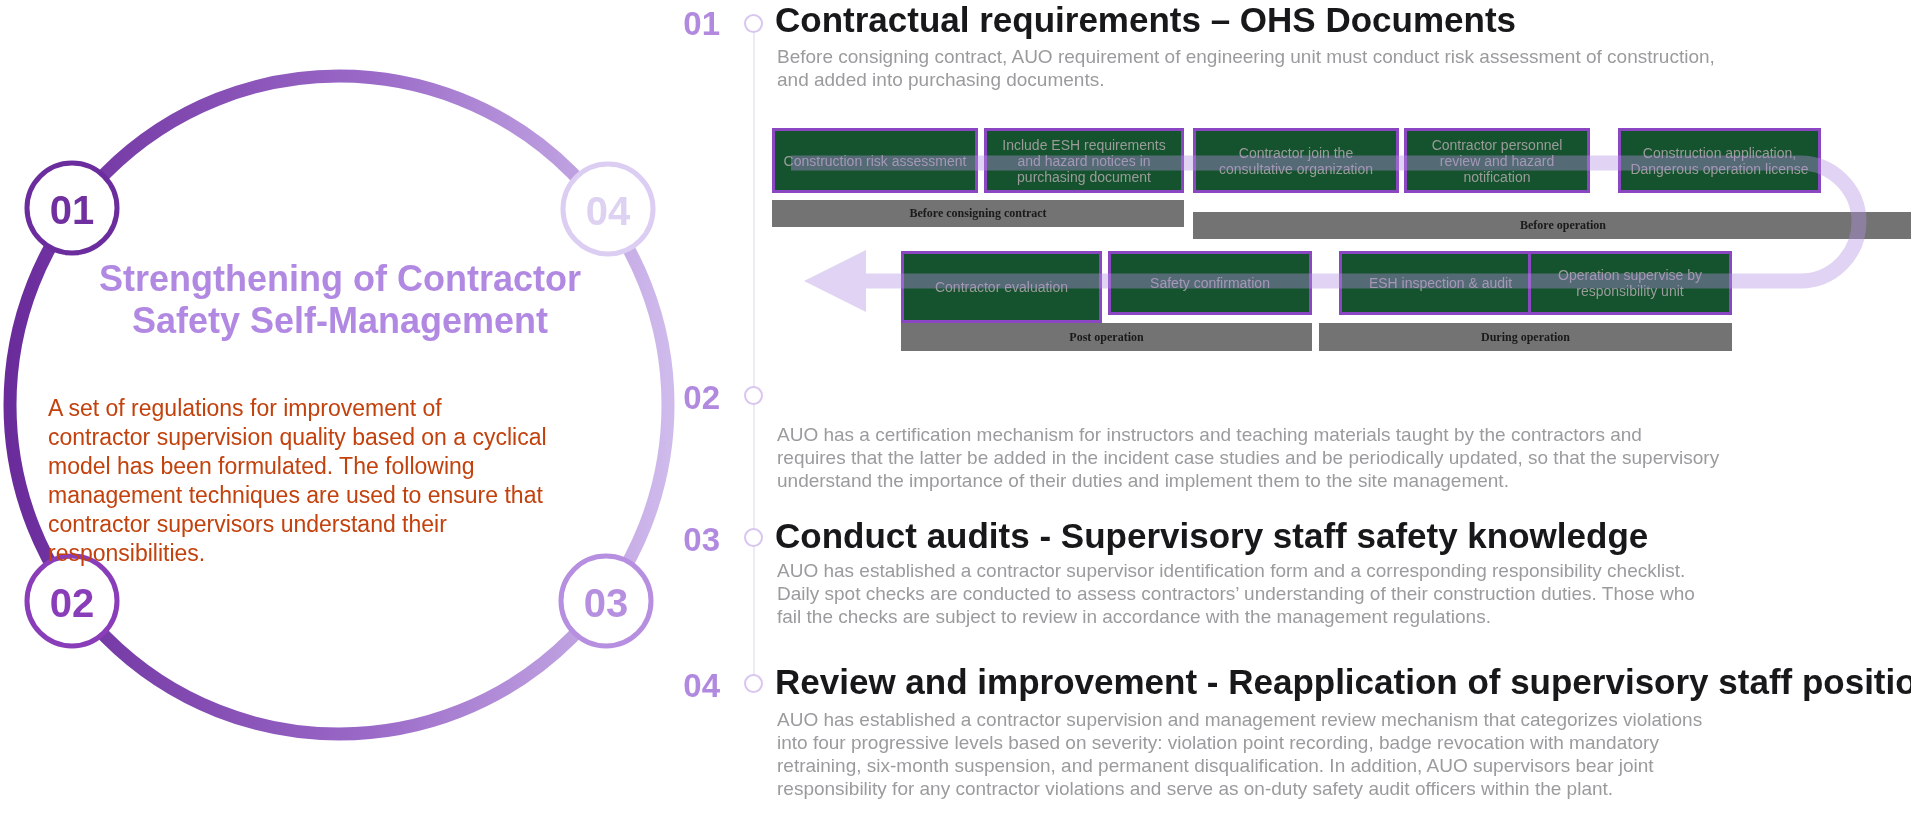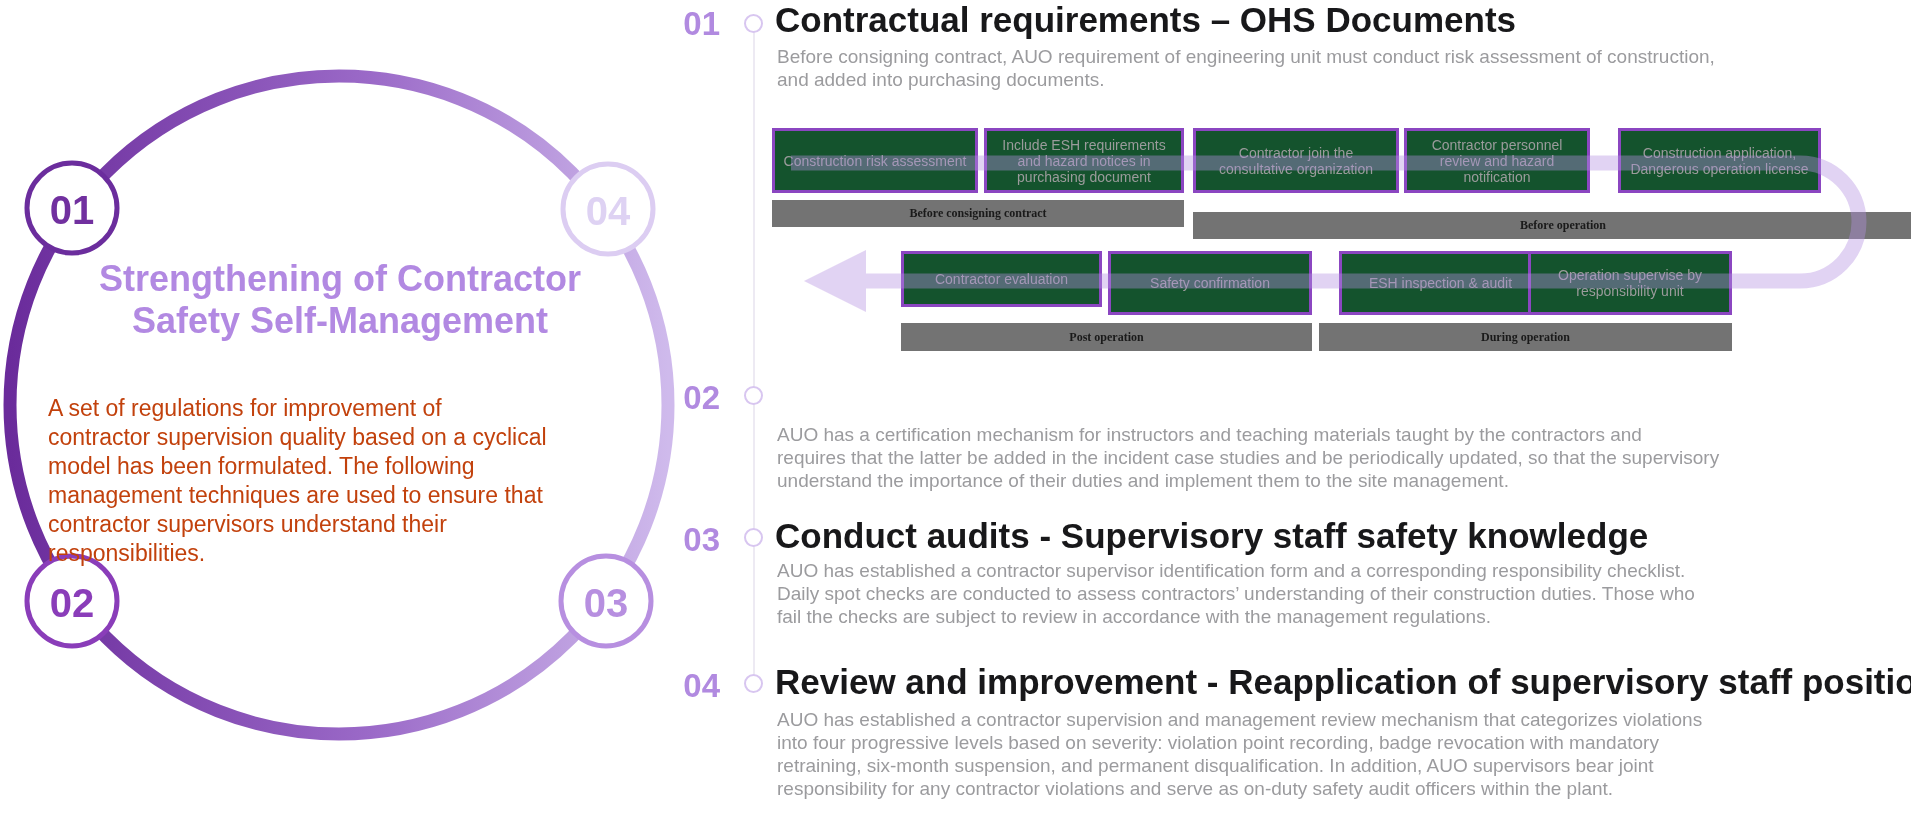--- a/index.html
+++ b/index.html
@@ -80,21 +80,21 @@
 
     <div class="abs fbox" style="left:772px;top:128px;width:206px;height:65px;">Construction risk assessment</div>
     <div class="abs fbox" style="left:984px;top:128px;width:200px;height:65px;">Include ESH requirements and hazard notices in purchasing document</div>
     <div class="abs fbox" style="left:1193px;top:128px;width:206px;height:65px;">Contractor join the consultative organization</div>
     <div class="abs fbox" style="left:1404px;top:128px;width:186px;height:65px;">Contractor personnel review and hazard notification</div>
     <div class="abs fbox" style="left:1618px;top:128px;width:203px;height:65px;">Construction application, Dangerous operation license</div>
 
     <div class="abs band" style="left:772px;top:200px;width:412px;height:27px;">Before consigning contract</div>
     <div class="abs band" style="left:1193px;top:212px;width:740px;height:27px;">Before operation</div>
 
-    <div class="abs fbox" style="left:901px;top:251px;width:201px;height:56px;">Contractor evaluation</div>
+    <div class="abs fbox" style="left:901px;top:251px;width:201px;height:72px;">Contractor evaluation</div>
     <div class="abs fbox" style="left:1108px;top:251px;width:204px;height:64px;">Safety confirmation</div>
     <div class="abs fbox" style="left:1319px;top:251px;width:203px;height:64px;margin-left:20px;">ESH inspection &amp; audit</div>
     <div class="abs fbox" style="left:1528px;top:251px;width:204px;height:64px;">Operation supervise by responsibility unit</div>
 
     <div class="abs band" style="left:901px;top:323px;width:411px;height:28px;">Post operation</div>
     <div class="abs band" style="left:1319px;top:323px;width:413px;height:28px;">During operation</div>
 
     <svg class="abs arrow-svg" width="1911" height="814" viewBox="0 0 1911 814">
       <path d="M 791 163 L 1800 163 A 59 59 0 0 1 1800 281 L 866 281" fill="none" stroke="rgba(180,146,224,0.40)" stroke-width="15"></path>
       <polygon points="804,281 866,250 866,312" fill="rgba(180,146,224,0.40)"></polygon>

